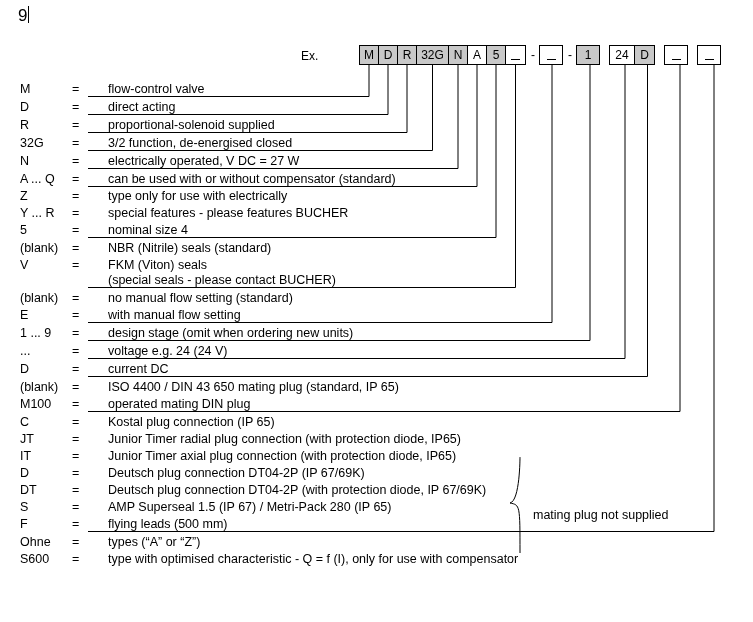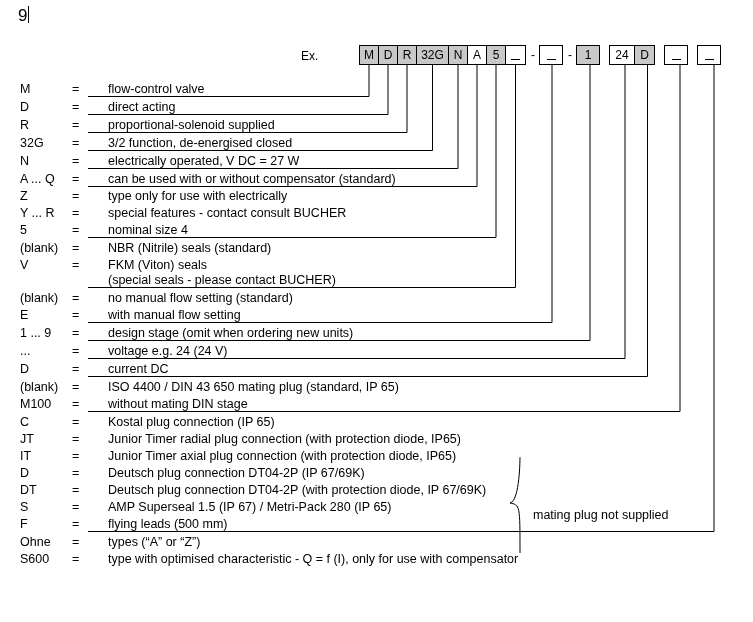--- a/index.html
+++ b/index.html
@@ -240,21 +240,21 @@
       <span class="desc">can be used with or without compensator (<b>standard</b>)</span>
     </div>
     <div class="row" style="top: 187px; left: 0px;">
       <span class="code">Z</span>
       <span class="eq">=</span>
       <span class="desc">type only for use with electrically</span>
     </div>
     <div class="row" style="top: 204px; left: 0px;">
       <span class="code">Y ... R</span>
       <span class="eq">=</span>
-      <span class="desc">special features - contact consult BUCHER</span>
+      <span class="desc">special features - please features BUCHER</span>
     </div>
     <div class="row" style="top: 221px; left: 0px;">
       <span class="code">5</span>
       <span class="eq">=</span>
       <span class="desc">nominal size 4</span>
     </div>
     <div class="row" style="top: 239px; left: 0px;">
       <span class="code">(blank)</span>
       <span class="eq">=</span>
       <span class="desc">NBR (Nitrile) seals  (<b>standard</b>)</span>
@@ -295,21 +295,21 @@
       <span class="desc">current  DC</span>
     </div>
     <div class="row" style="top: 378px; left: 0px;">
       <span class="code">(blank)</span>
       <span class="eq">=</span>
       <span class="desc">ISO 4400 / DIN 43 650 mating plug (<b>standard, IP 65</b>)</span>
     </div>
     <div class="row" style="top: 395px; left: 0px;">
       <span class="code">M100</span>
       <span class="eq">=</span>
-      <span class="desc">without mating DIN stage</span>
+      <span class="desc">operated mating DIN plug</span>
     </div>
     <div class="row" style="top: 413px; left: 0px;">
       <span class="code">C</span>
       <span class="eq">=</span>
       <span class="desc">Kostal plug connection (IP 65)</span>
     </div>
     <div class="row" style="top: 430px; left: 0px;">
       <span class="code">JT</span>
       <span class="eq">=</span>
       <span class="desc">Junior Timer radial plug connection (with protection diode, IP65)</span>

